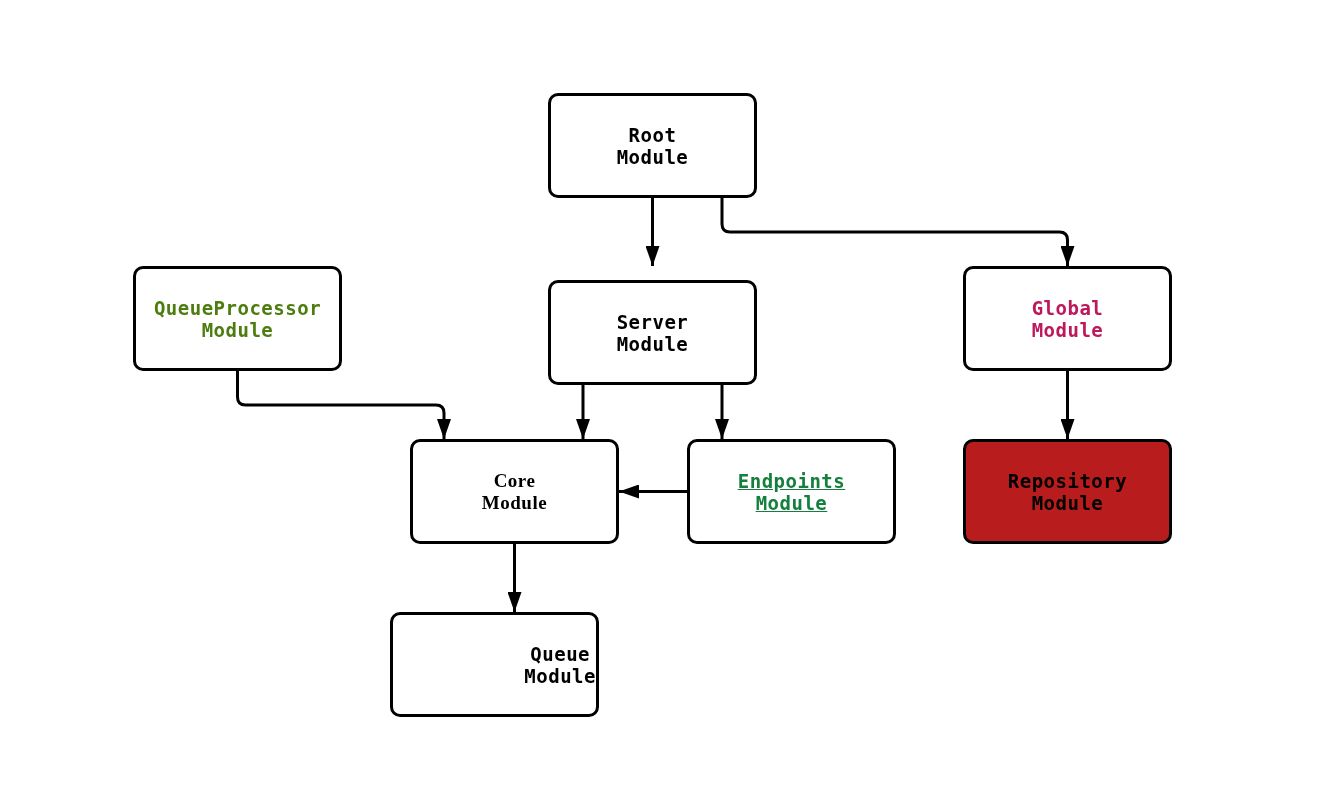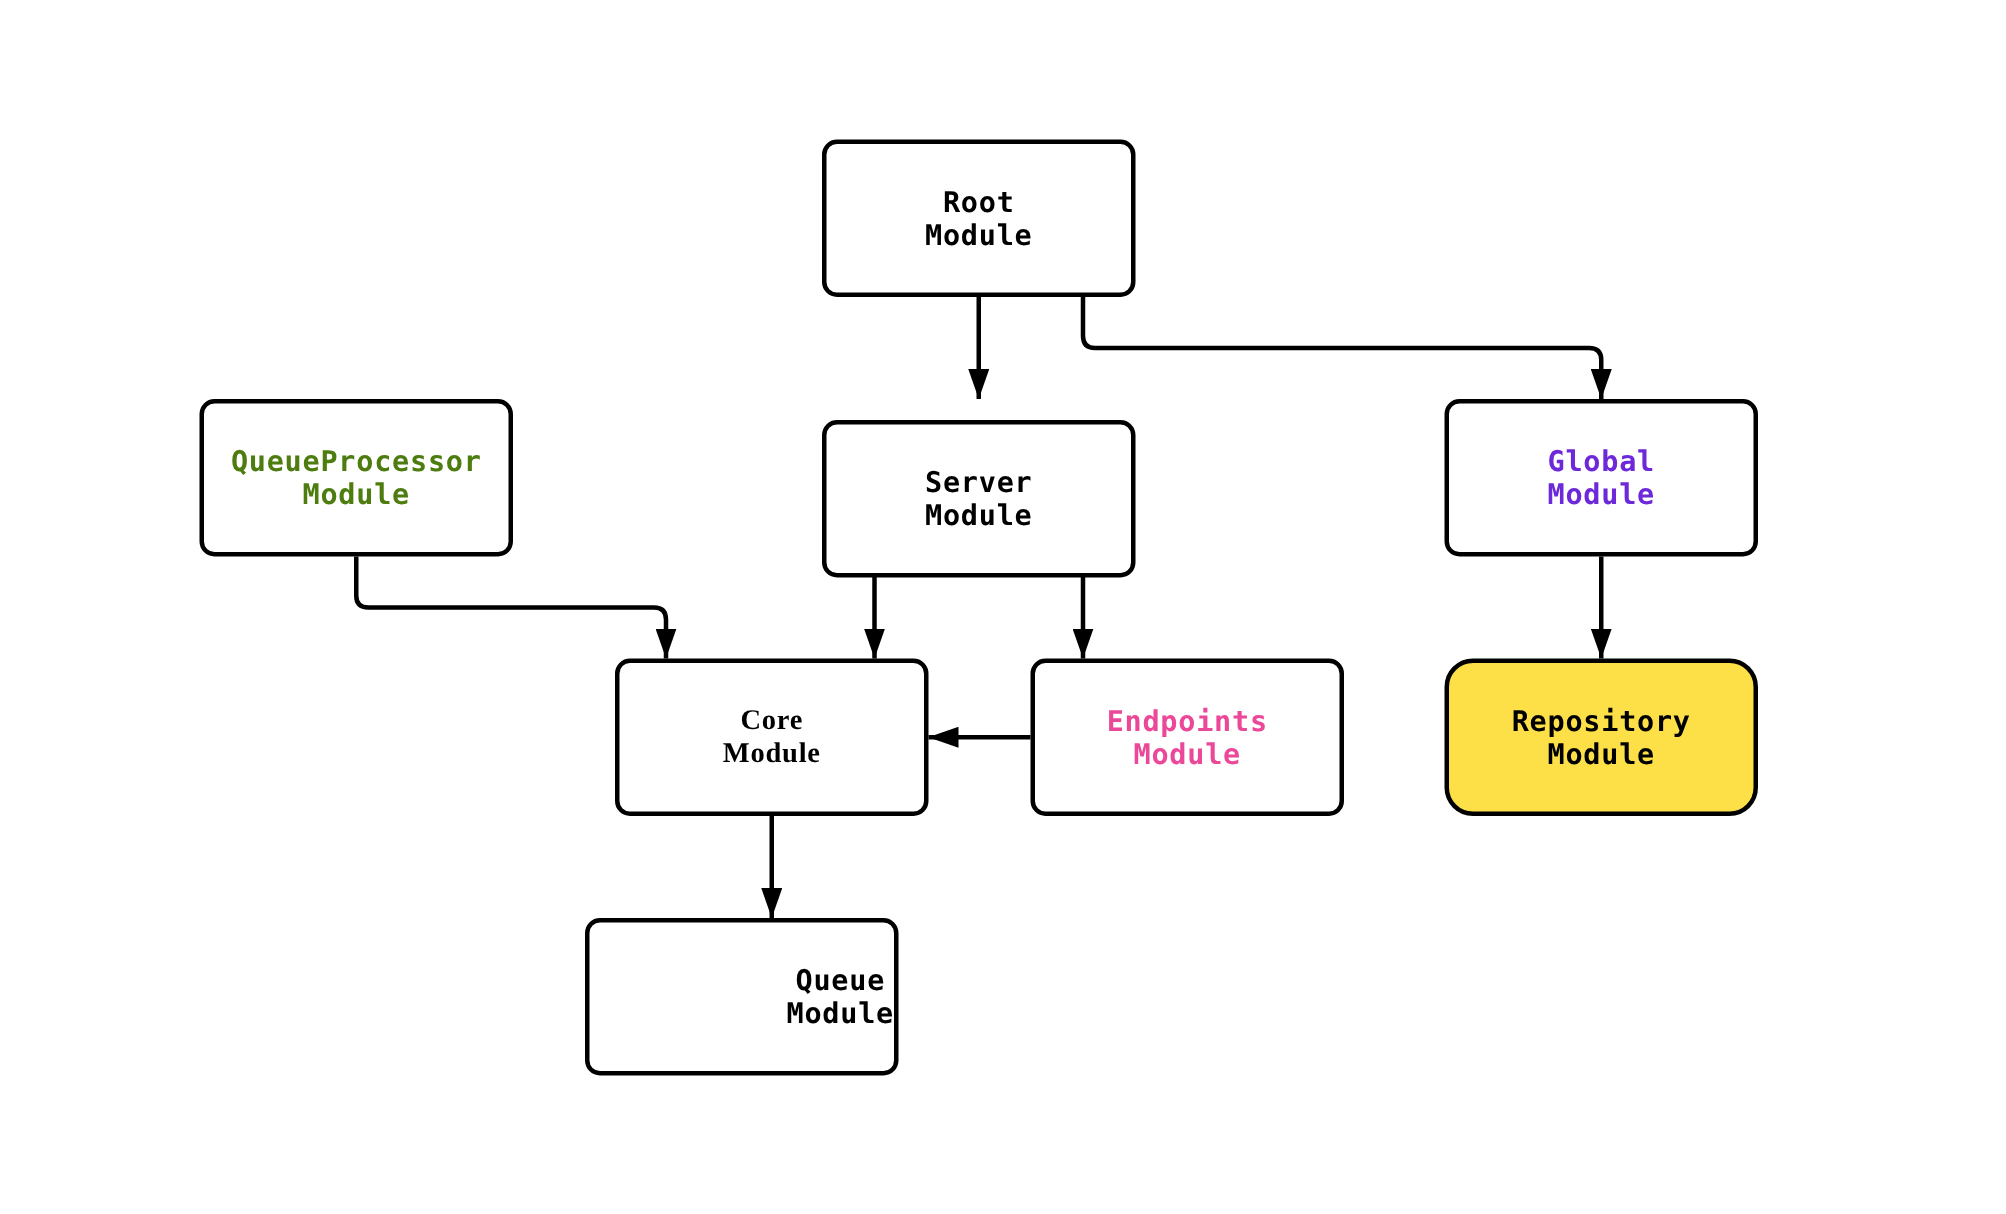--- a/index.html
+++ b/index.html
@@ -72,32 +72,32 @@
       </div>
       <div class="node" style="left: 133px; top: 266px; width: 209px; height: 105px; background: rgb(255, 255, 255); border-color: rgb(0, 0, 0);">
         <div class="node-label" style="color: #4d7c0f;">QueueProcessor
 Module</div>
       </div>
       <div class="node" style="left: 548px; top: 280px; width: 209px; height: 105px; background: rgb(255, 255, 255); border-color: rgb(0, 0, 0);">
         <div class="node-label" style="color: rgb(0, 0, 0);">Server
 Module</div>
       </div>
       <div class="node" style="left: 963px; top: 266px; width: 209px; height: 105px; background: rgb(255, 255, 255); border-color: rgb(0, 0, 0);">
-        <div class="node-label" style="color: #6d28d9;">Global
+        <div class="node-label" style="color: #be185d;">Global
 Module</div>
       </div>
       <div class="node" style="left: 410px; top: 439px; width: 209px; height: 105px; background: rgb(255, 255, 255); border-color: rgb(0, 0, 0);">
         <div class="node-label" style="color: rgb(0, 0, 0); font-family: Liberation Serif, serif;">Core
 Module</div>
       </div>
       <div class="node" style="left: 687px; top: 439px; width: 209px; height: 105px; background: rgb(255, 255, 255); border-color: rgb(0, 0, 0);">
-        <div class="node-label" style="color: #ec4899;">Endpoints
+        <div class="node-label" style="color: #15803d; text-decoration: underline;">Endpoints
 Module</div>
       </div>
-      <div class="node" style="left: 963px; top: 439px; width: 209px; height: 105px; background: #fde047; border-color: rgb(0, 0, 0); border-radius: 19px;">
+      <div class="node" style="left: 963px; top: 439px; width: 209px; height: 105px; background: #b91c1c; border-color: rgb(0, 0, 0);">
         <div class="node-label" style="color: rgb(0, 0, 0);">Repository
 Module</div>
       </div>
       <div class="node" style="left: 390px; top: 612px; width: 209px; height: 105px; background: rgb(255, 255, 255); border-color: rgb(0, 0, 0); justify-content: flex-end;">
         <div class="node-label" style="color: rgb(0, 0, 0);">Queue
 Module</div>
       </div>
     </div>
 </div>
 

